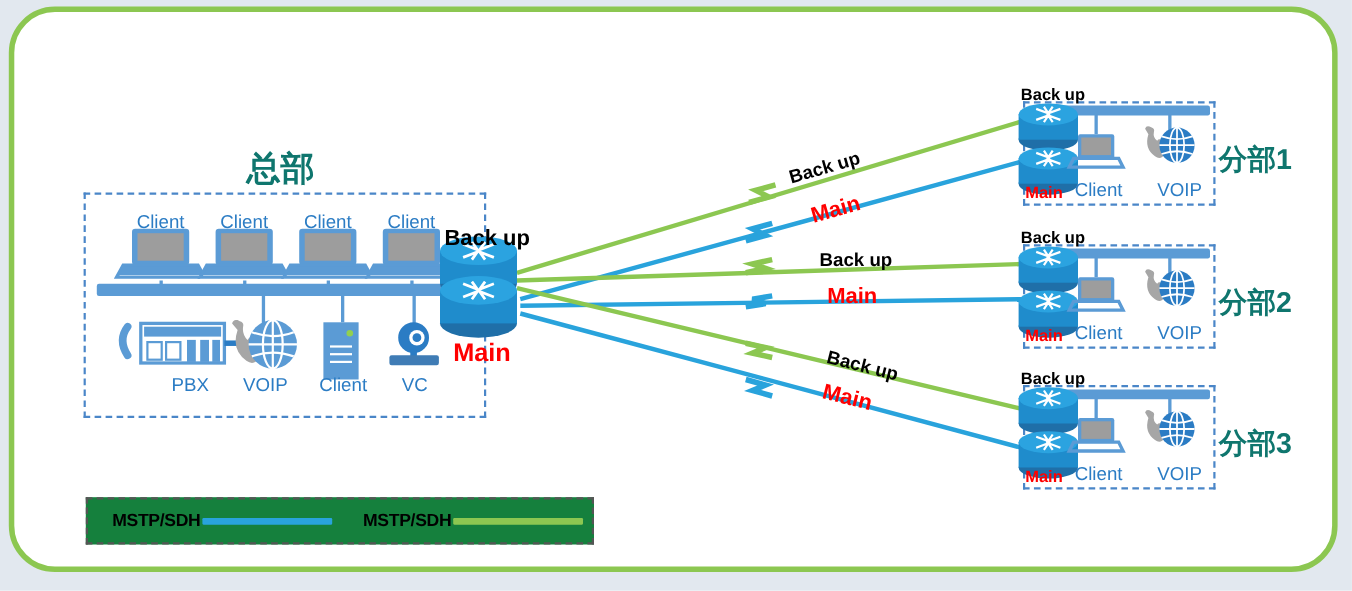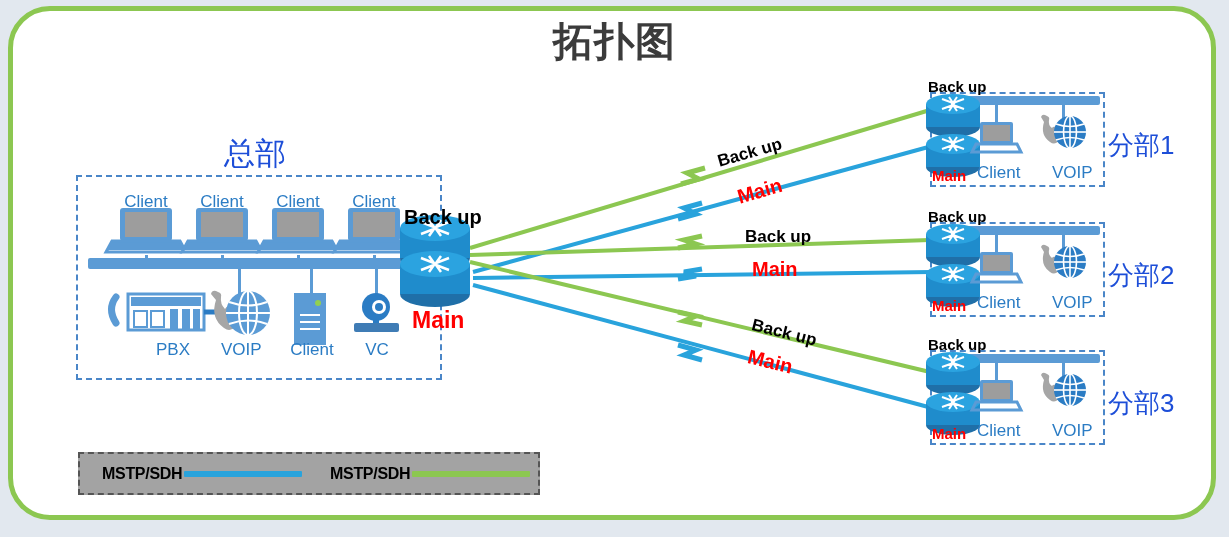--- a/index.html
+++ b/index.html
@@ -17,56 +17,55 @@
     border:5px solid #8cc751;border-radius:42px;background:#ffffff;
     box-sizing:border-box;
   }
 
   .title{
     position:absolute;left:0;top:14px;width:1229px;text-align:center;
     font-size:40px;font-weight:bold;color:#3b3b3b;letter-spacing:1px;
   }
 
   .site-title{
-    position:absolute;font-size:31px;font-weight:normal;color:#1d4ed8;
+    position:absolute;font-size:31px;font-weight:bold;color:#0f766e;
   }
 
   .dashbox{position:absolute;border:2px dashed #4a86c8;box-sizing:border-box;}
 
   .bus{position:absolute;background:#5b9bd5;border-radius:2px;}
   .drop{position:absolute;background:#5b9bd5;width:3px;}
 
   .lbl{position:absolute;color:#2b7cc4;font-size:17px;line-height:19px;
        text-align:center;white-space:normal;}
   .lbl-wide{width:46px;}
 
   .tag-black{position:absolute;color:#000;font-weight:bold;font-size:17px;white-space:nowrap;}
   .tag-red{position:absolute;color:#ff0000;font-weight:bold;font-size:17px;white-space:nowrap;}
 
   .tag-main-big{position:absolute;color:#ff0000;font-weight:bold;font-size:23px;white-space:nowrap;}
   .tag-backup-big{position:absolute;color:#000;font-weight:bold;font-size:20px;white-space:nowrap;}
 
   .rot{transform-origin:left center;}
 
   
-  .legend{position:absolute;border:2px dashed #555;box-sizing:border-box;background:#a3a3a3;}
+  .legend{position:absolute;border:2px dashed #555;box-sizing:border-box;background:#15803d;}
   .legend-item{position:absolute;display:flex;align-items:center;}
   .legend-text{font-size:16px;font-weight:bold;color:#000;letter-spacing:-.3px;}
   .legend-line{height:6px;width:118px;margin-left:2px;border-radius:1px;}
 
   svg{position:absolute;left:0;top:0;overflow:visible;}
 </style>
 </head>
 <body>
 
 <div id="stage">
 
   <div class="frame"></div>
 
-  <div class="title">拓扑图</div>
 
   <svg width="1229" height="537">
     <defs></defs>
 
     <line x1="470" y1="248" x2="930" y2="110" stroke="#8cc751" stroke-width="4"></line>
     <polyline points="681,184 699,179 687,173 705,168" fill="none" stroke="#8cc751" stroke-width="5"></polyline>
 
     <line x1="473" y1="272" x2="932" y2="146" stroke="#29a3dc" stroke-width="4"></line>
     <polyline points="678,219 696,214 684,208 702,203" fill="none" stroke="#29a3dc" stroke-width="5"></polyline>
 

